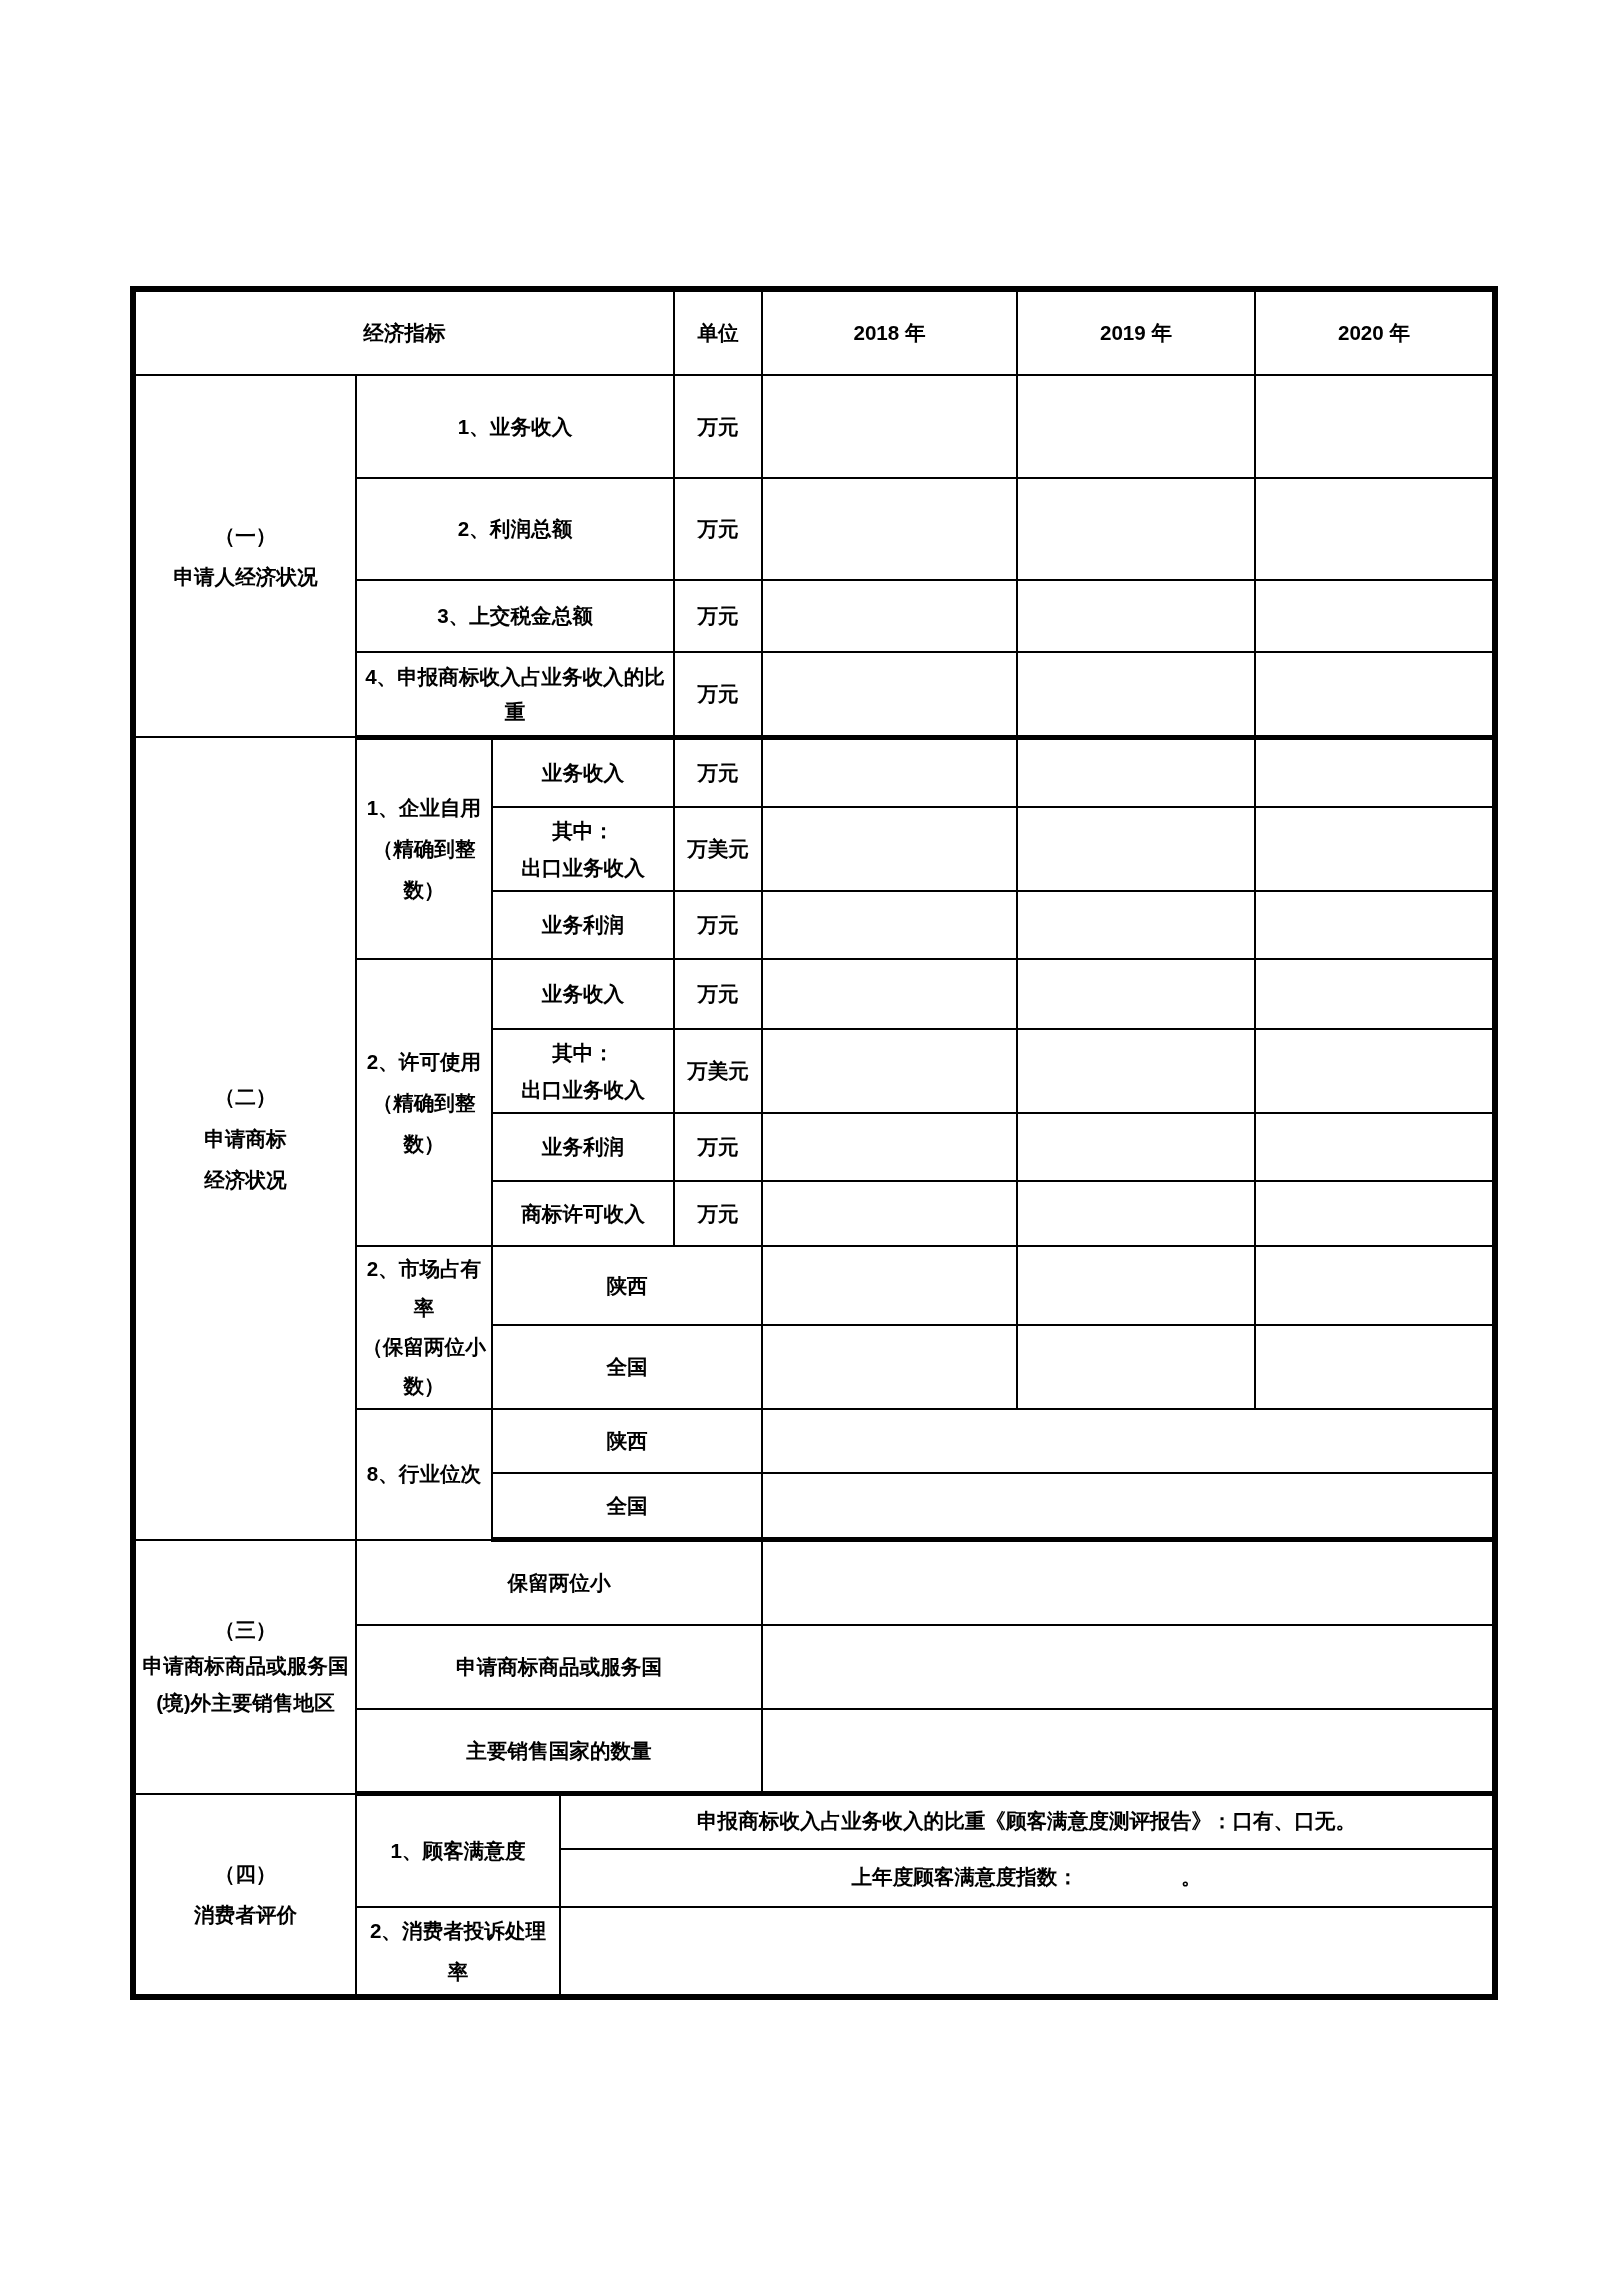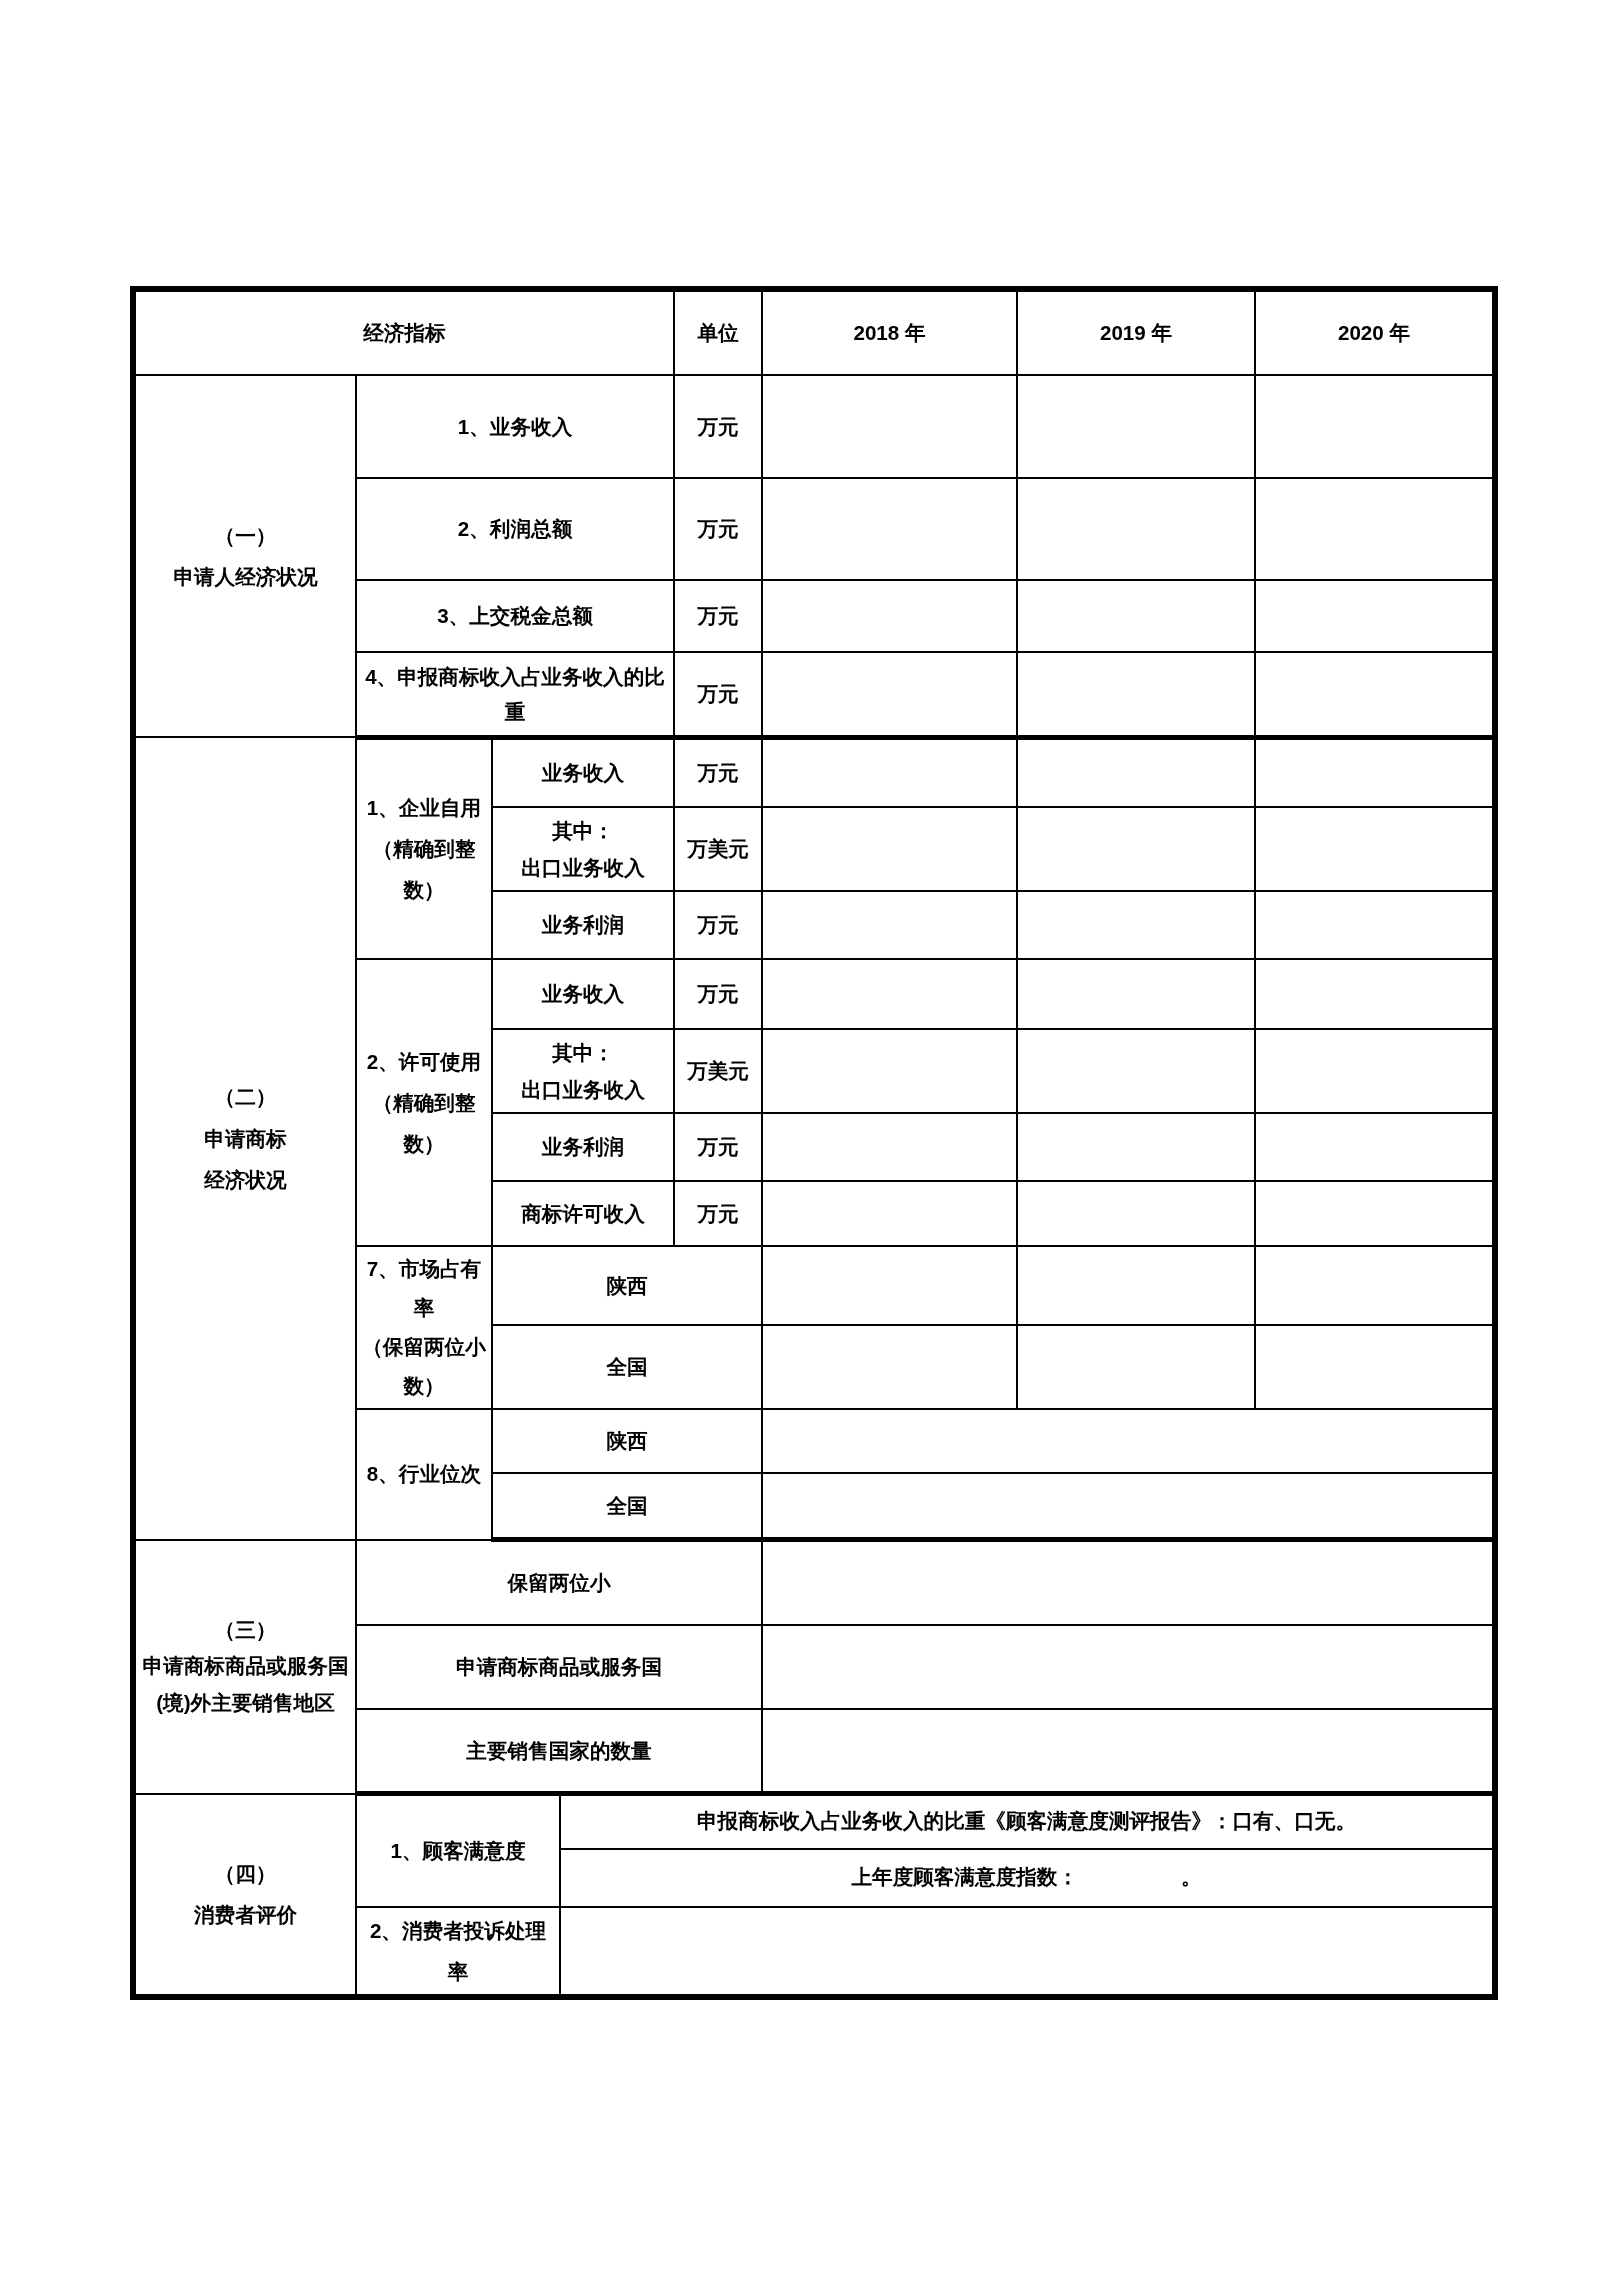--- a/index.html
+++ b/index.html
@@ -156,21 +156,21 @@
       <td></td>
     </tr>
     <tr style="height:65px">
       <td colspan="2">商标许可收入</td>
       <td>万元</td>
       <td></td>
       <td></td>
       <td></td>
     </tr>
     <tr style="height:63px">
-      <td rowspan="2" class="preline small" style="line-height:1.9">7、市场占有率
+      <td rowspan="2" class="preline small" style="line-height:1.9">2、市场占有率
 （保留两位小
 数）</td>
       <td colspan="3">陕西</td>
       <td></td>
       <td></td>
       <td></td>
     </tr>
     <tr style="height:67px">
       <td colspan="3">全国</td>
       <td></td>

